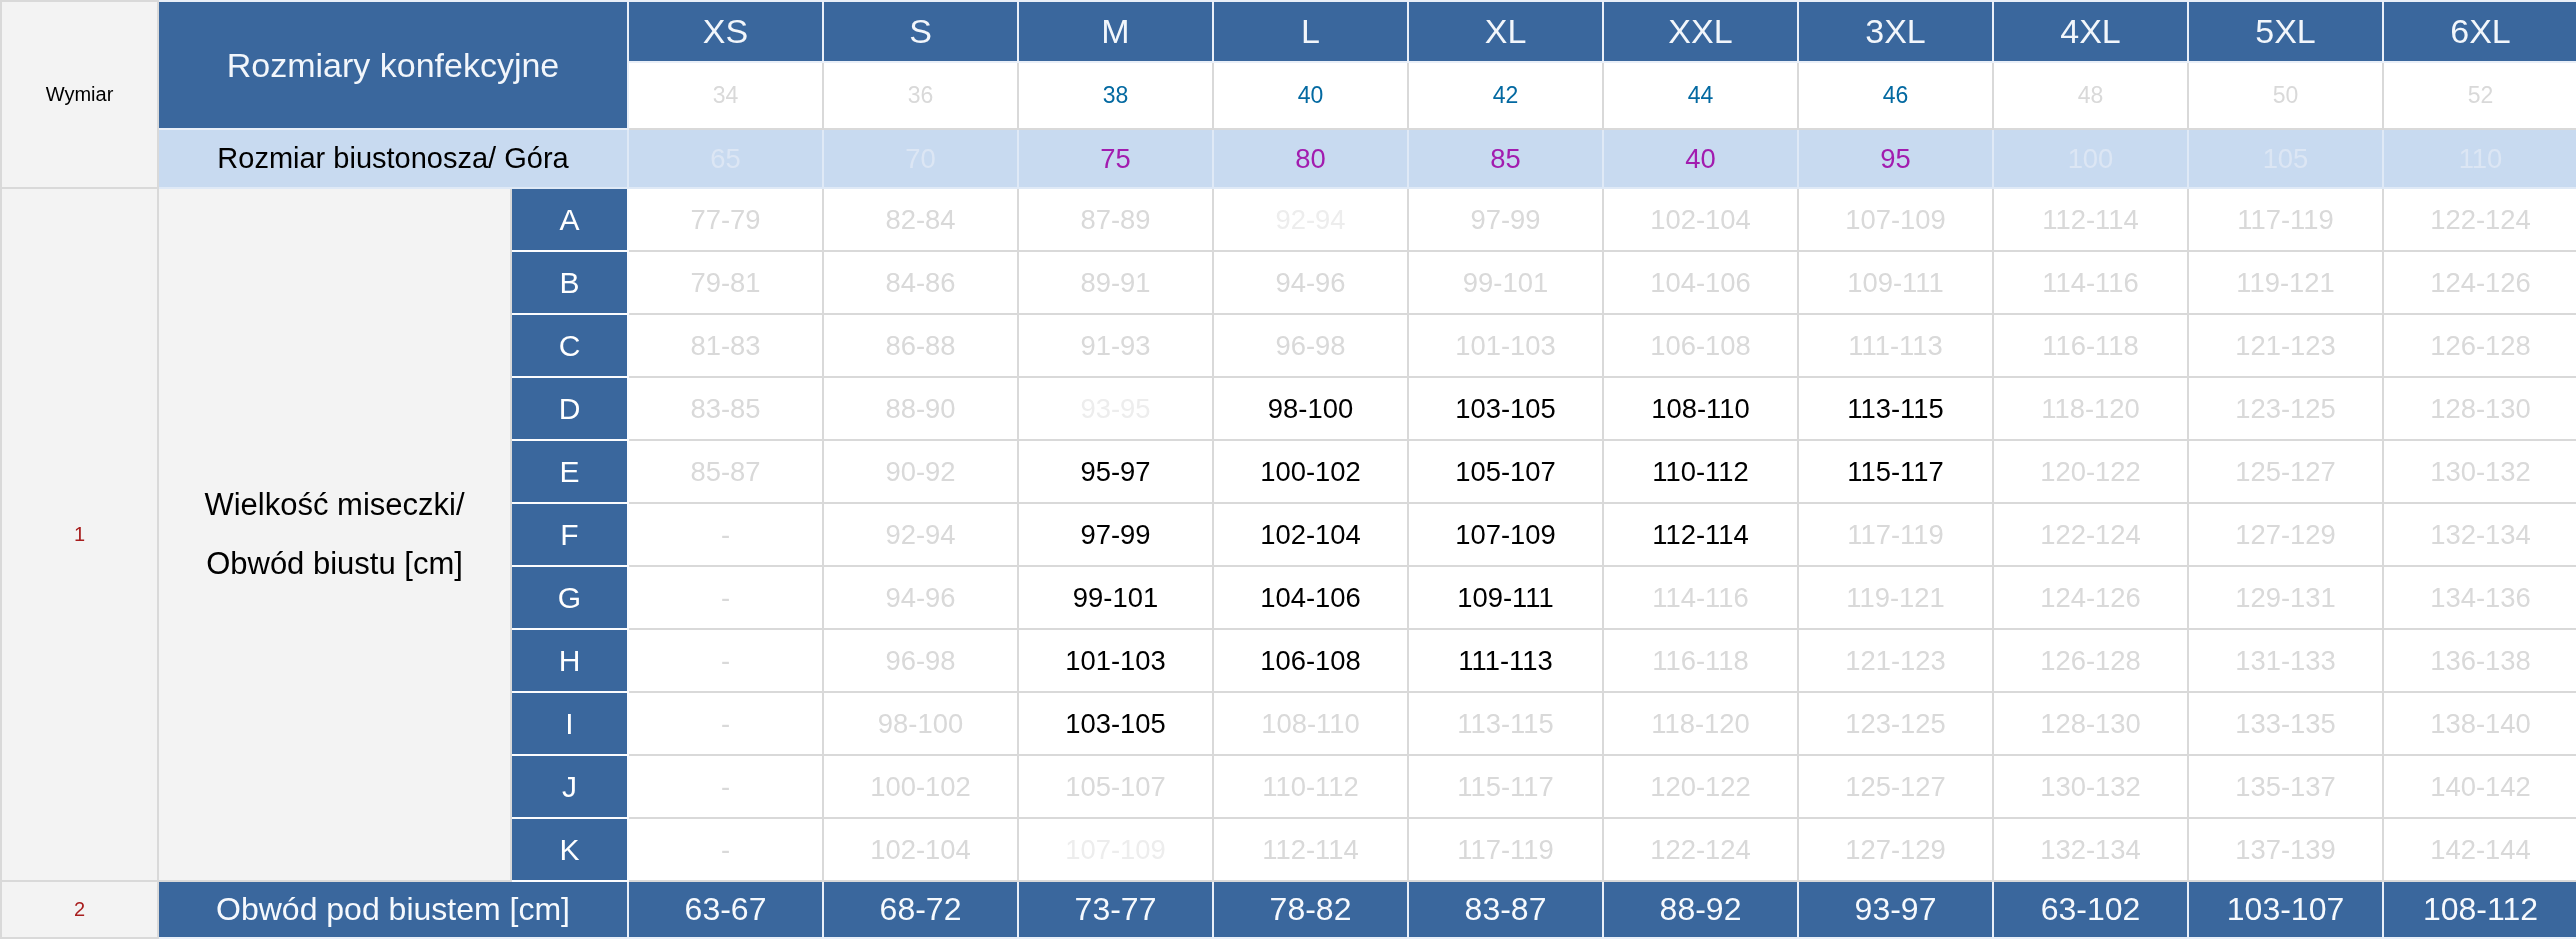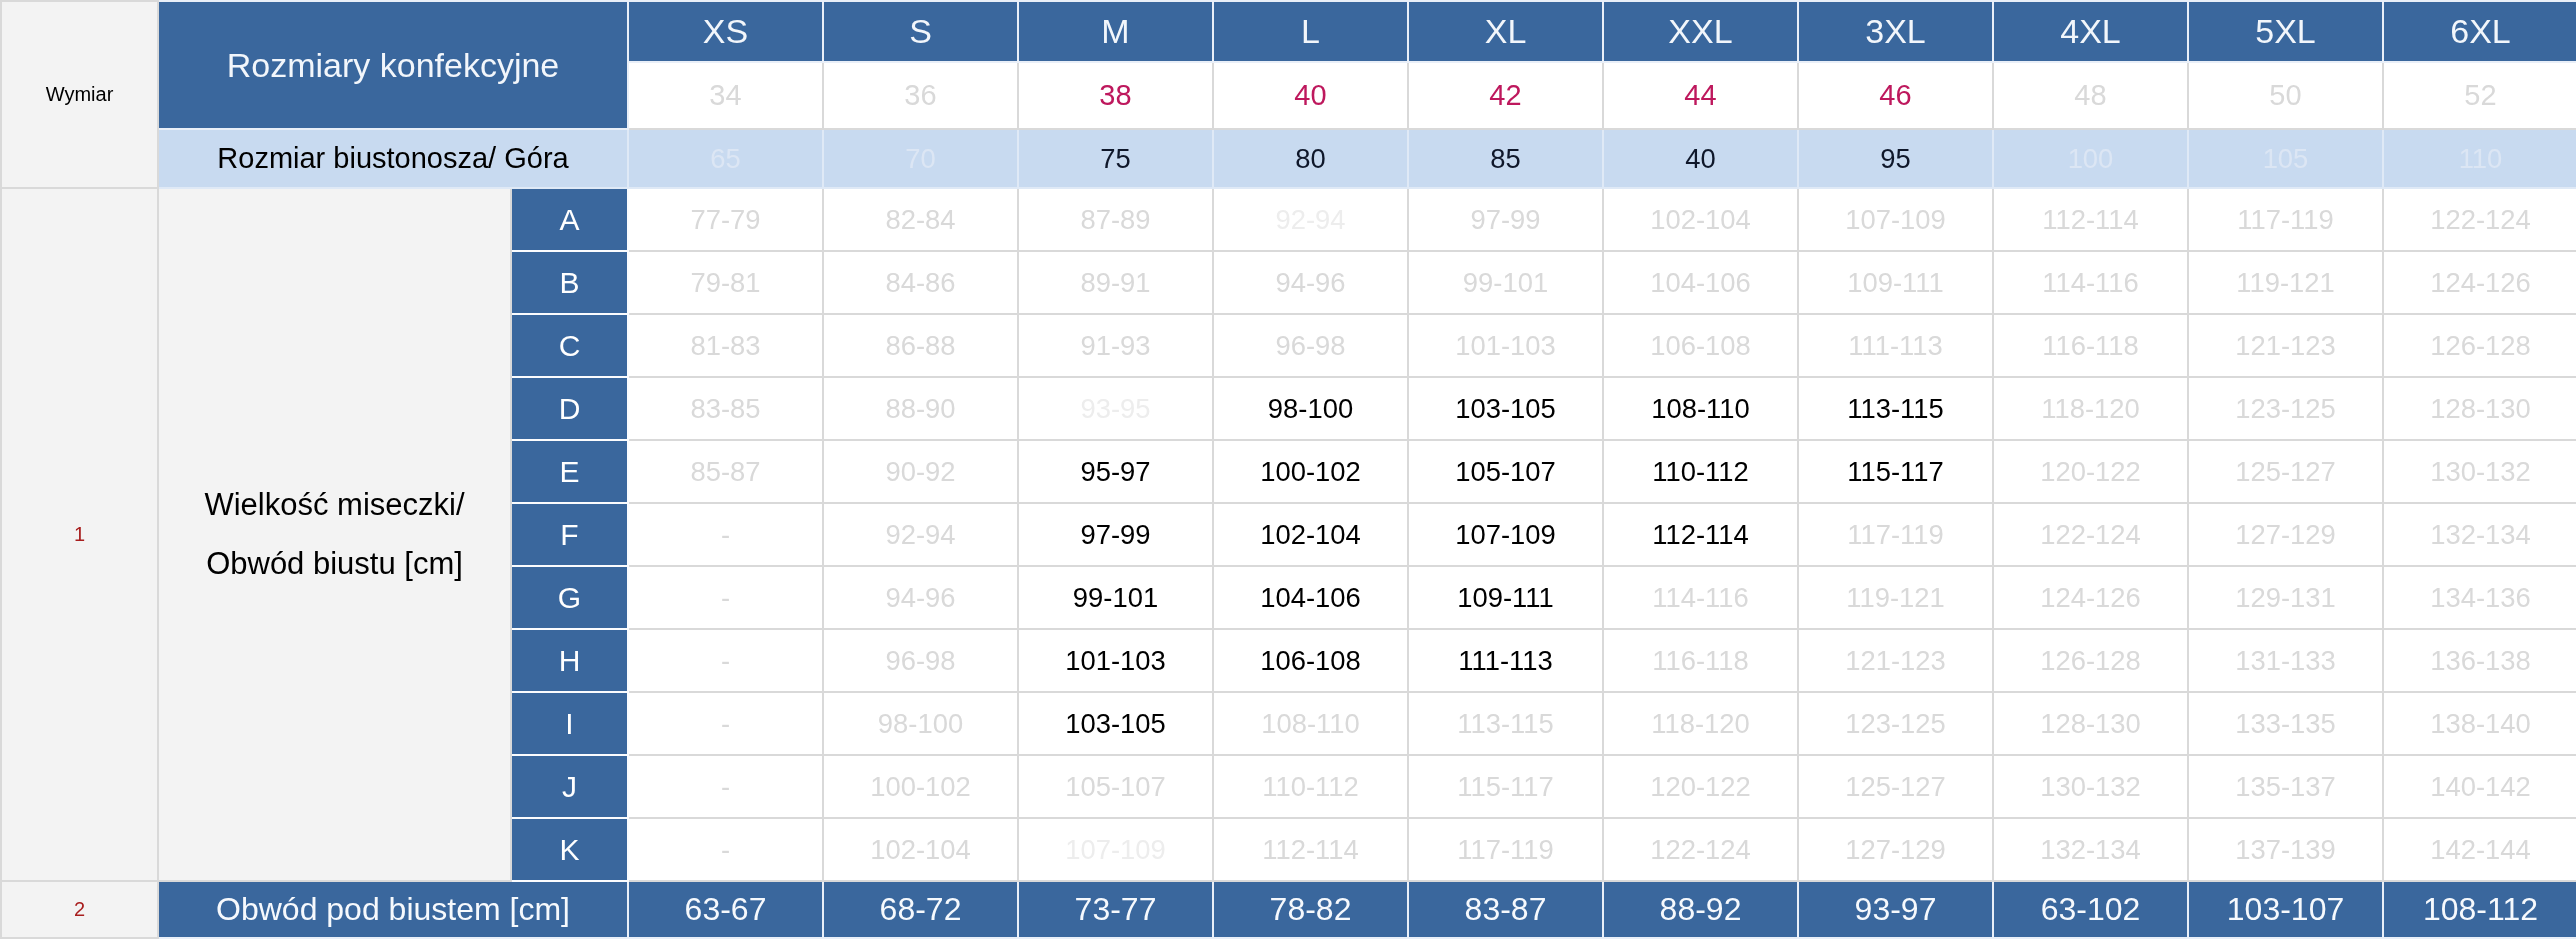--- a/index.html
+++ b/index.html
@@ -10,25 +10,25 @@
   table.sizechart{border-collapse:collapse;table-layout:fixed;width:2576px;}
   table.sizechart td{text-align:center;vertical-align:middle;overflow:hidden;padding:0;}
   tr.h-header{height:61px;}
   tr.h-conf{height:67px;}
   tr.h-band{height:59px;}
   tr.h-cup{height:63px;}
   tr.h-foot{height:57px;}
   .corner{background:#f3f3f3;border:2px solid #d9d9d9;font-size:20px;color:#000000;}
   .red{color:#a81e1e;}
   .bluehead{background:#3a679d;color:#f2f6fb;border:2.9px solid #e9eff8;font-size:34px;}
-  .conf{background:#ffffff;border:2px solid #d9d9d9;font-size:29px;}
-  .conf.s-on{color:#be185d;}
+  .conf{background:#ffffff;border:2px solid #d9d9d9;font-size:23px;}
+  .conf.s-on{color:#0369a1;}
   .conf.s-dim{color:#d9d9d9;}
   .band{background:#c8daf0;border:2px solid #dfe9f6;font-size:27.4px;}
-  .band.s-on{color:#0f172a;}
+  .band.s-on{color:#a21caf;}
   .band.s-dim{color:#dce6f4;}
   .sectlbl{background:#f3f3f3;border:2px solid #d9d9d9;font-size:31px;color:#000000;line-height:1.9;}
   .cup{background:#3a679d;color:#ffffff;border:2.9px solid #fbfcfe;font-size:30px;}
   .datacell{background:#ffffff;border:2px solid #d9d9d9;font-size:27.4px;}
   .datacell.s-on{color:#000000;}
   .datacell.s-dim{color:#d9d9d9;}
   .datacell.s-dimmer{color:#ededed;}
   .bluefoot{background:#3a679d;color:#f6f9fd;border:2.9px solid #e9eff8;font-size:32px;}
 </style>
 </head>

